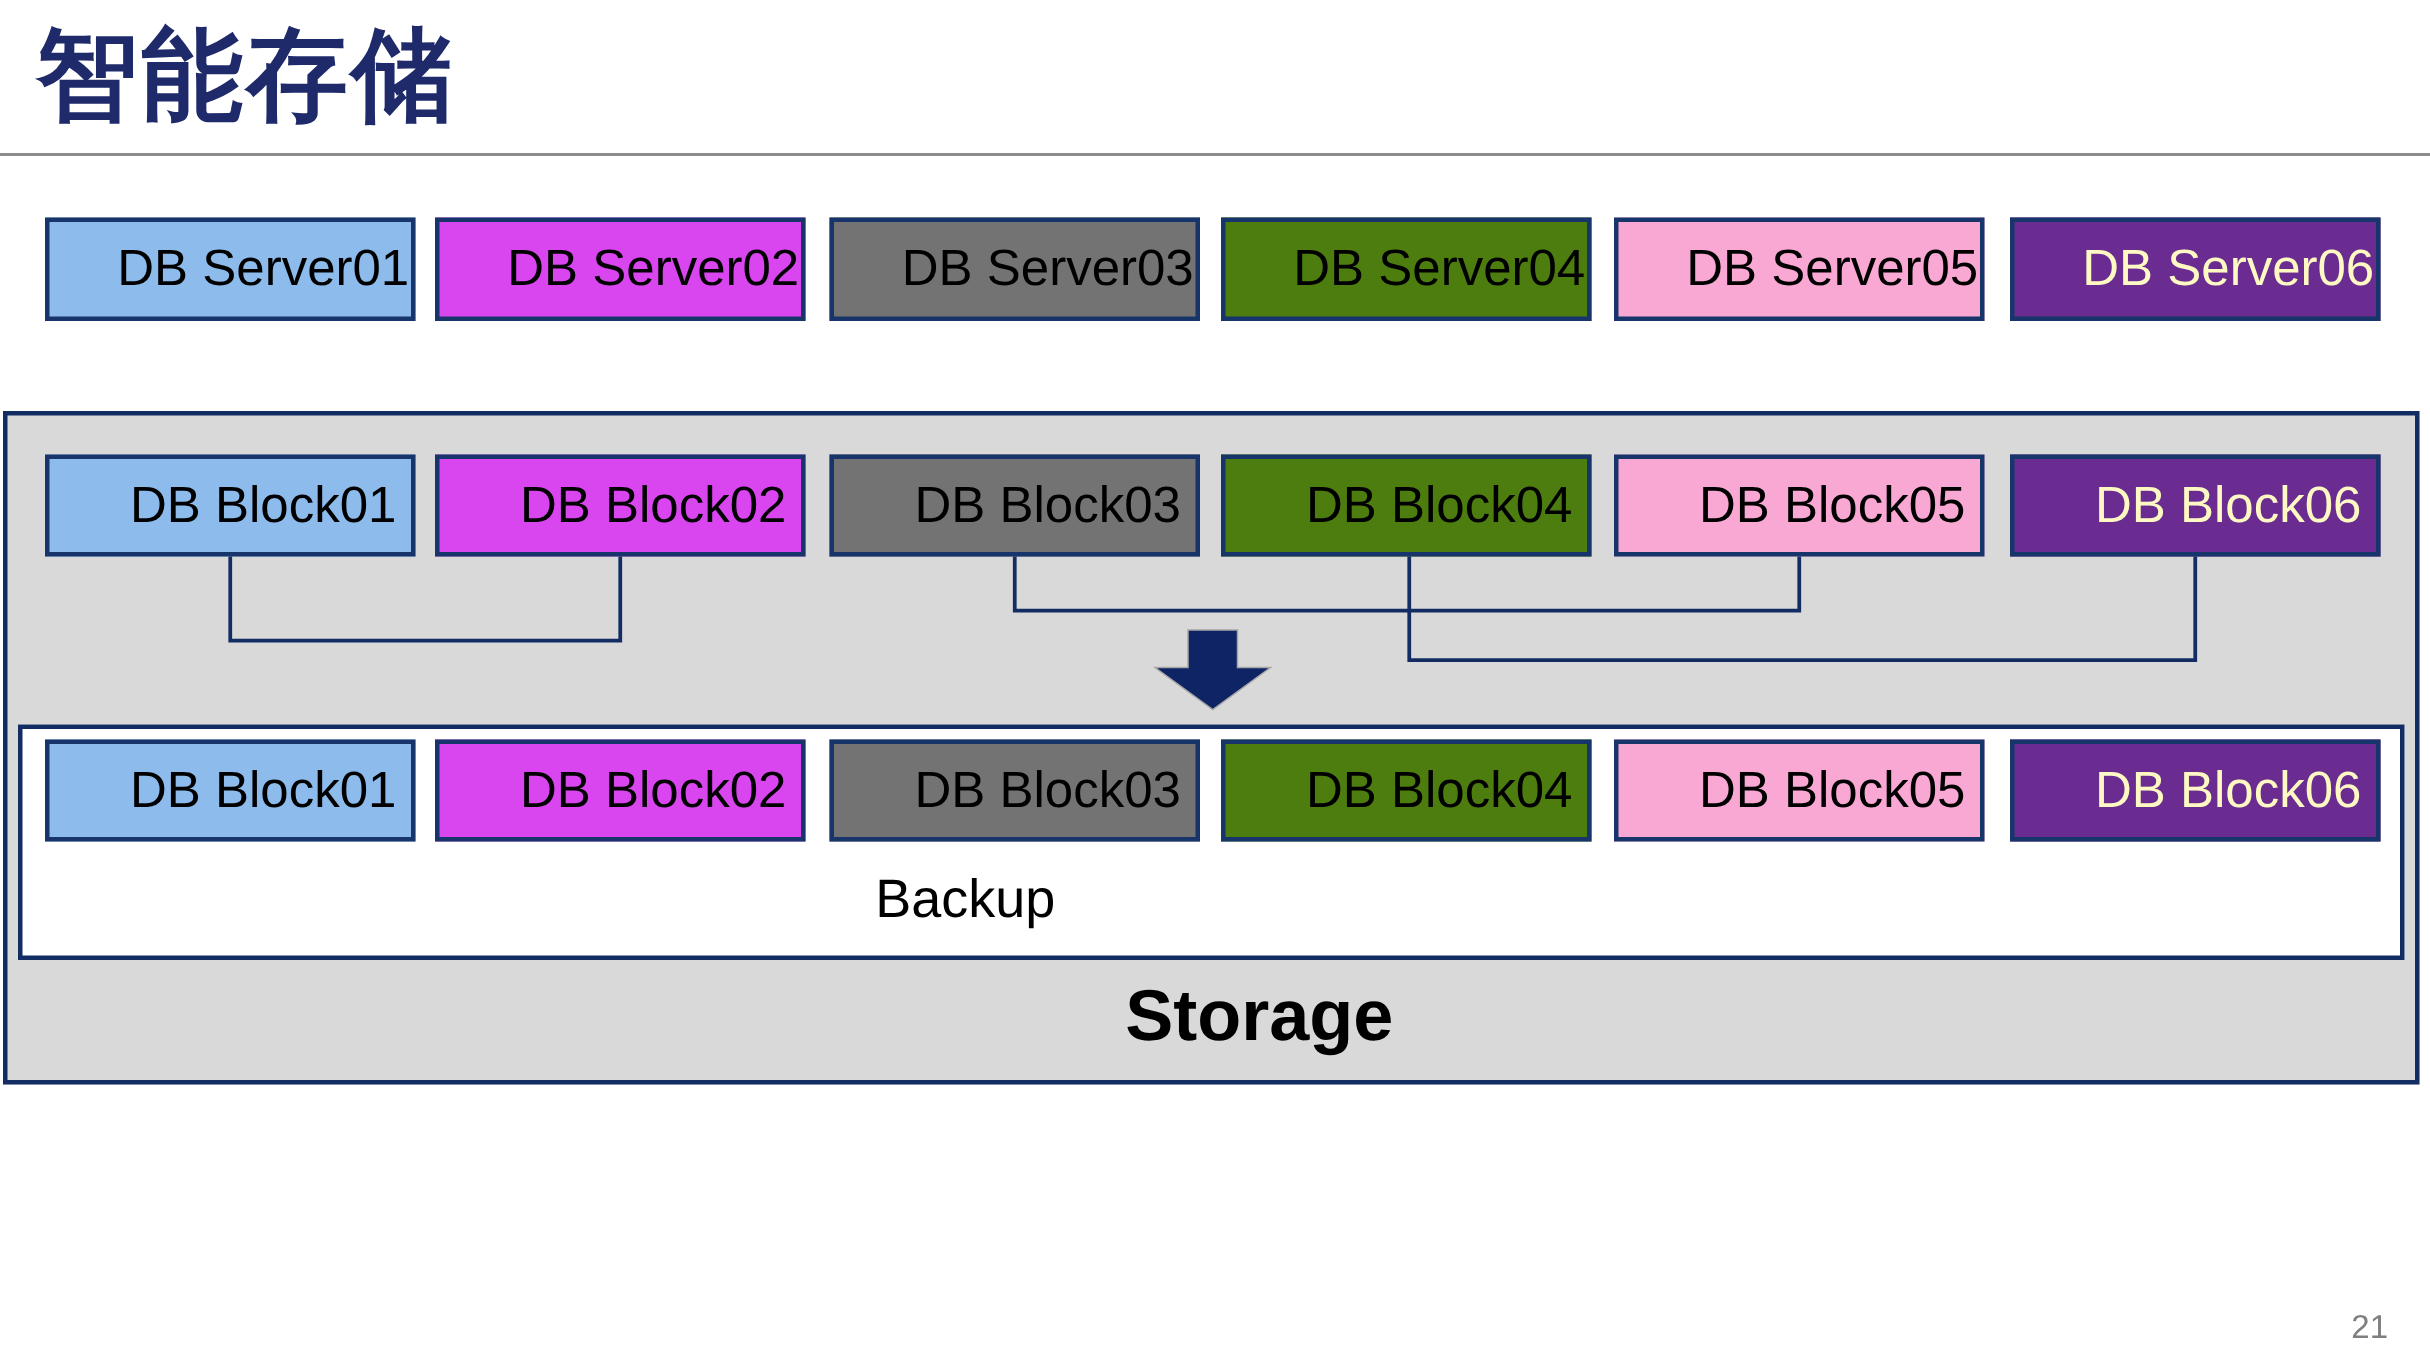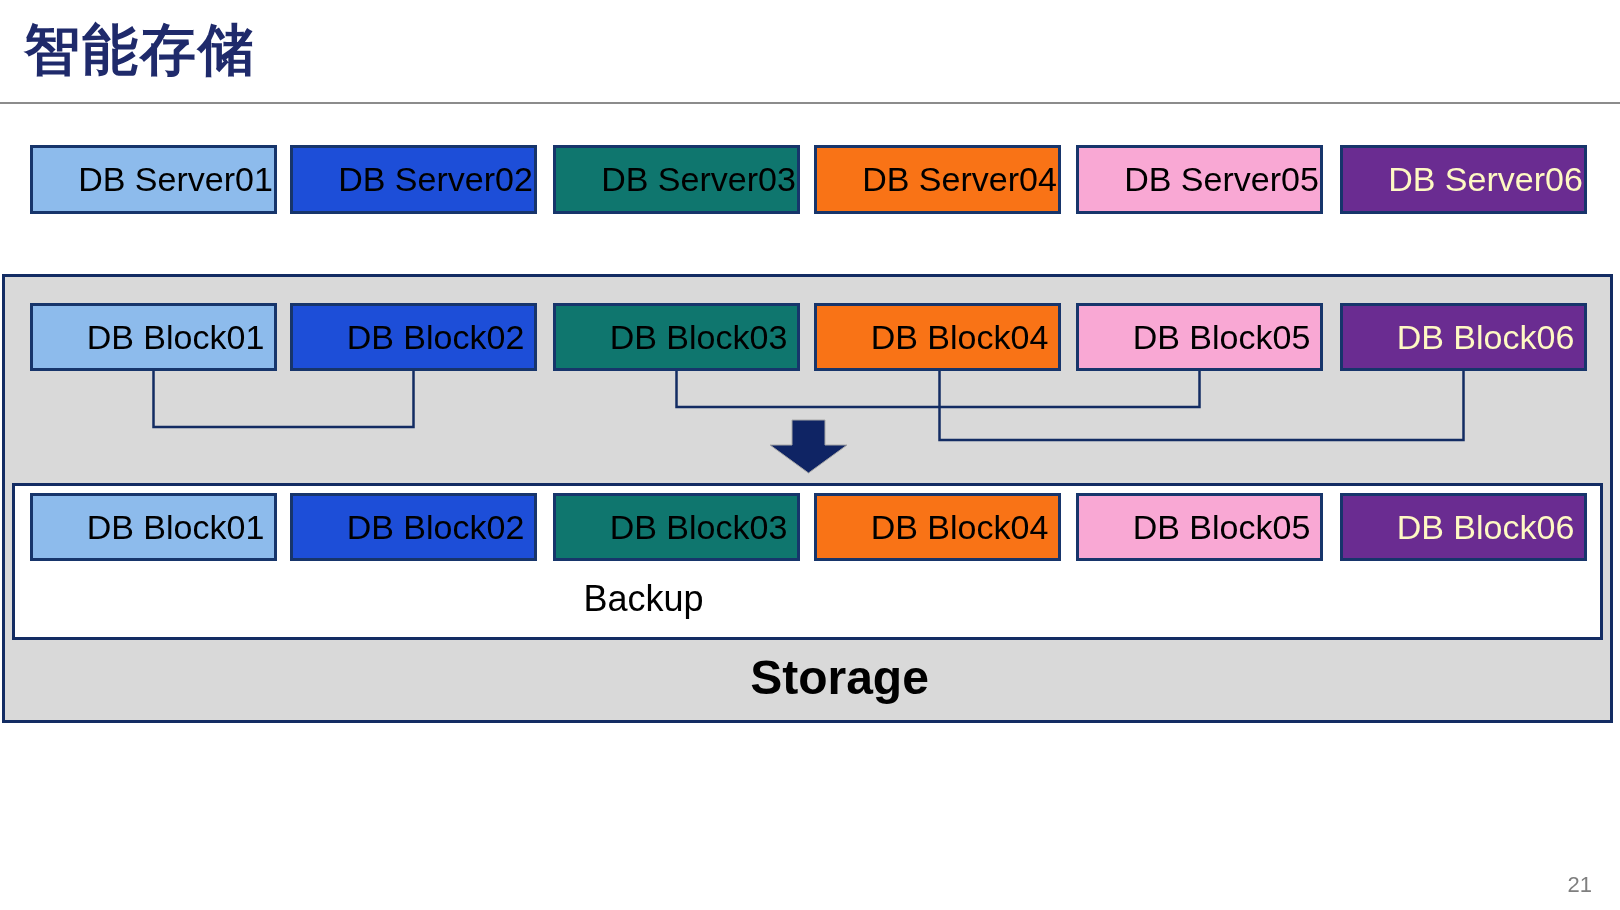--- a/index.html
+++ b/index.html
@@ -2,33 +2,33 @@
 <html><head>
 <meta charset="utf-8">
 <style>
   html,body{margin:0;padding:0;}
   body{
     width:1620px;height:910px;position:relative;background:#ffffff;
     font-family:"Liberation Sans", sans-serif;overflow:hidden;
   }
   .title{
     position:absolute;left:24px;top:0px;margin:0;
-    font-size:56px;font-weight:bold;color:#1F2A6B;letter-spacing:2px;
+    font-size:68px;font-weight:bold;color:#1F2A6B;letter-spacing:2px;
     line-height:100px;
   }
   .rule{position:absolute;left:0;top:102px;width:1620px;height:2px;background:#8C8C8C;}
 
   .box{
     position:absolute;width:247px;box-sizing:border-box;
     border:3px solid #17356B;display:flex;align-items:center;justify-content:center;
     font-size:34px;color:#000;white-space:nowrap;padding-left:44px;
   }
   .c0{left:30px}.c1{left:290px}.c2{left:553px}.c3{left:814px}.c4{left:1076px}.c5{left:1340px}
-  .f0{background:#8DBBEC}.f1{background:#1d4ed8}.f2{background:#0f766e}
-  .f3{background:#f97316}.f4{background:#f9a8d4}.f5{background:#6A2C91;color:#fef9c3}
+  .f0{background:#8DBBEC}.f1{background:#d946ef}.f2{background:#737373}
+  .f3{background:#4d7c0f}.f4{background:#f9a8d4}.f5{background:#6A2C91;color:#fef9c3}
   .srv{top:145px;height:69px;}
   .blk1{top:303px;height:68px;}
   .blk2{top:493px;height:68px;}
 
   .storage-container{
     position:absolute;left:2px;top:274px;width:1611px;height:449px;box-sizing:border-box;
     background:#D9D9D9;border:3px solid #132C63;
   }
   .backup-container{
     position:absolute;left:12px;top:483px;width:1591px;height:157px;box-sizing:border-box;

